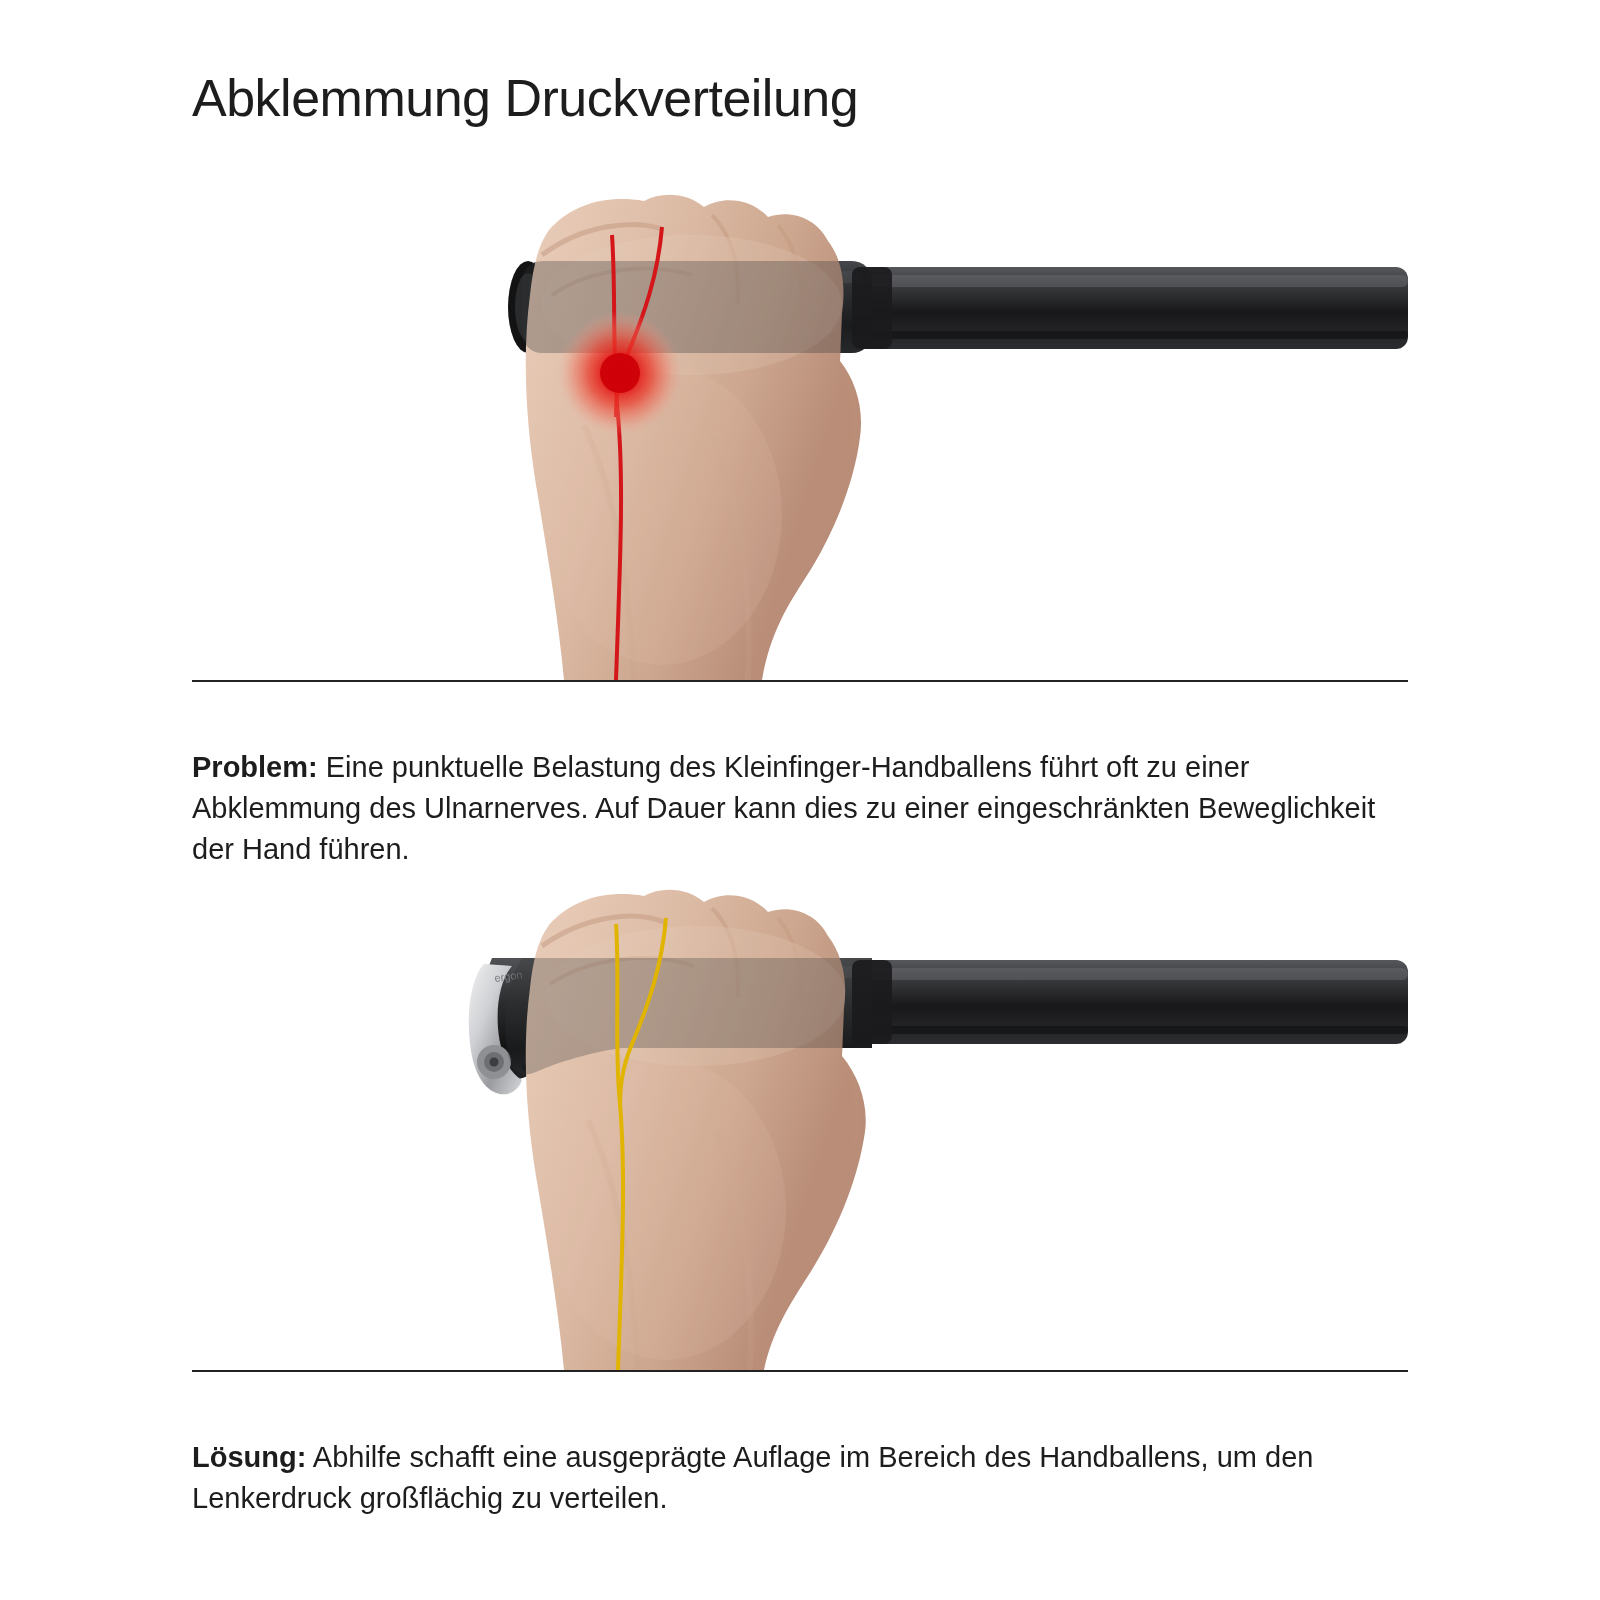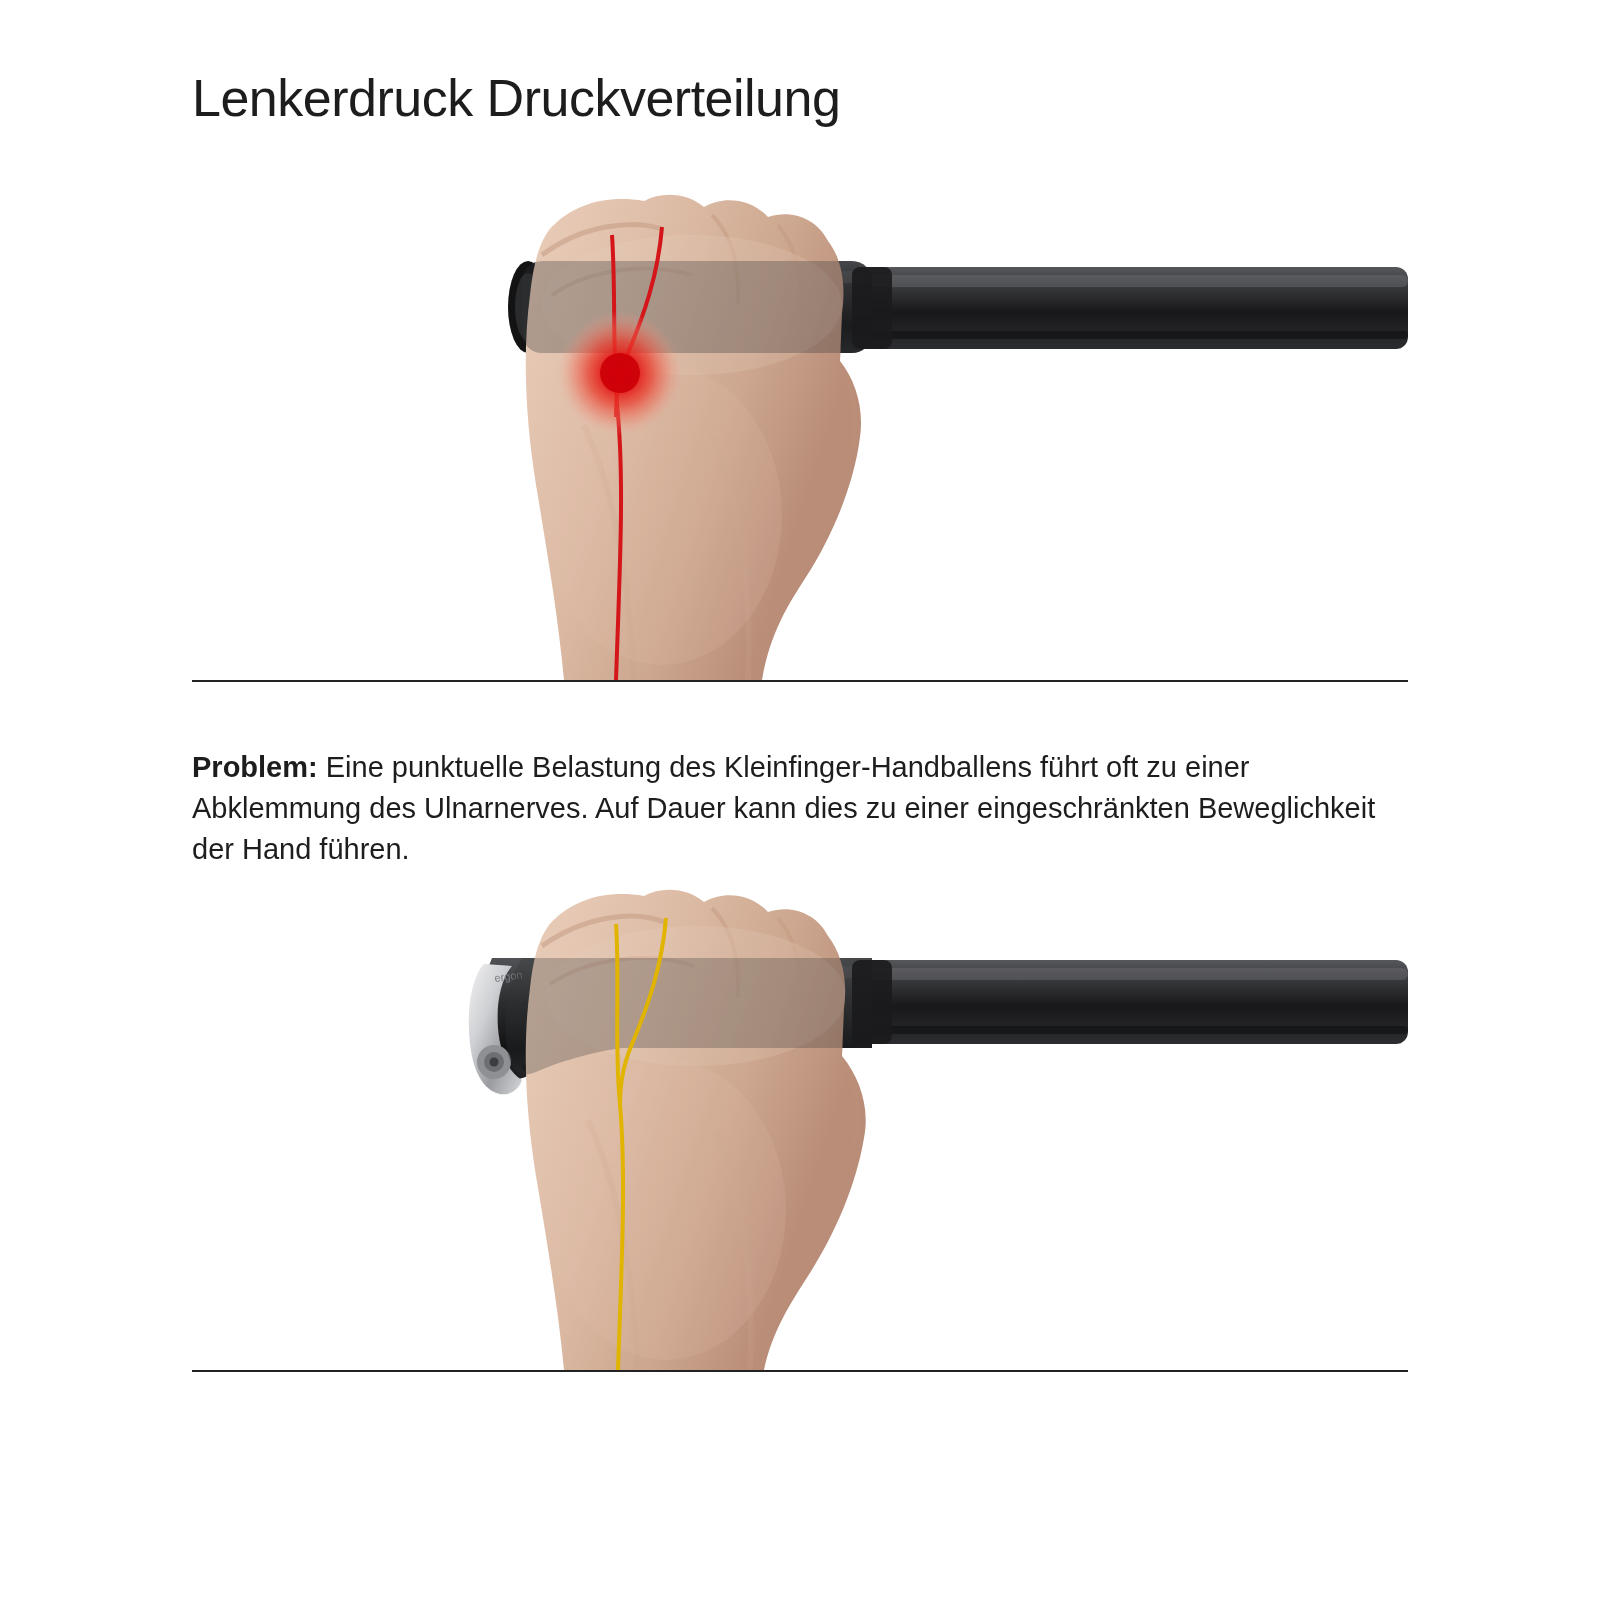--- a/index.html
+++ b/index.html
@@ -63,21 +63,21 @@
   }
   .caption .lead { font-weight: 700; }
   .cap-top    { top: 718px; }
   .cap-bottom { top: 1408px; }
 </style>
 </head>
 <body>
 
 <div class="page">
 
-  <div class="title">Lenkerdruck Druckverteilung</div>
+  <div class="title">Abklemmung Druckverteilung</div>
 
   <div class="figure fig-top">
     <svg width="1216" height="495" viewBox="0 0 1216 495" xmlns="http://www.w3.org/2000/svg">
       <defs>
         <linearGradient id="barGradTop" x1="0" y1="0" x2="0" y2="1">
           <stop offset="0%" stop-color="#56575a"></stop>
           <stop offset="22%" stop-color="#3a3b3e"></stop>
           <stop offset="55%" stop-color="#18181a"></stop>
           <stop offset="100%" stop-color="#2c2d30"></stop>
         </linearGradient>
@@ -235,14 +235,17 @@
         <rect x="660" y="80" width="40" height="84" rx="8" fill="#1b1b1d" opacity="0.9"></rect>
       </g>
 
       <path d="M424,44 C428,104 422,164 428,224 C434,296 430,378 426,490" stroke="#e0b400" stroke-width="4" fill="none"></path>
       <path d="M474,38 C470,86 456,126 440,164 C430,188 428,206 428,228" stroke="#e0b400" stroke-width="4" fill="none"></path>
     </svg>
   </div>
 
   <div class="rule rule-bottom"></div>
 
+  <div class="caption cap-bottom">
+    <span class="lead">Lösung:</span><span> Abhilfe schafft eine ausgeprägte Auflage im Bereich des Handballens, um den Lenkerdruck großflächig zu verteilen.</span>
+  </div>
 
 </div>
 
 </body></html>

